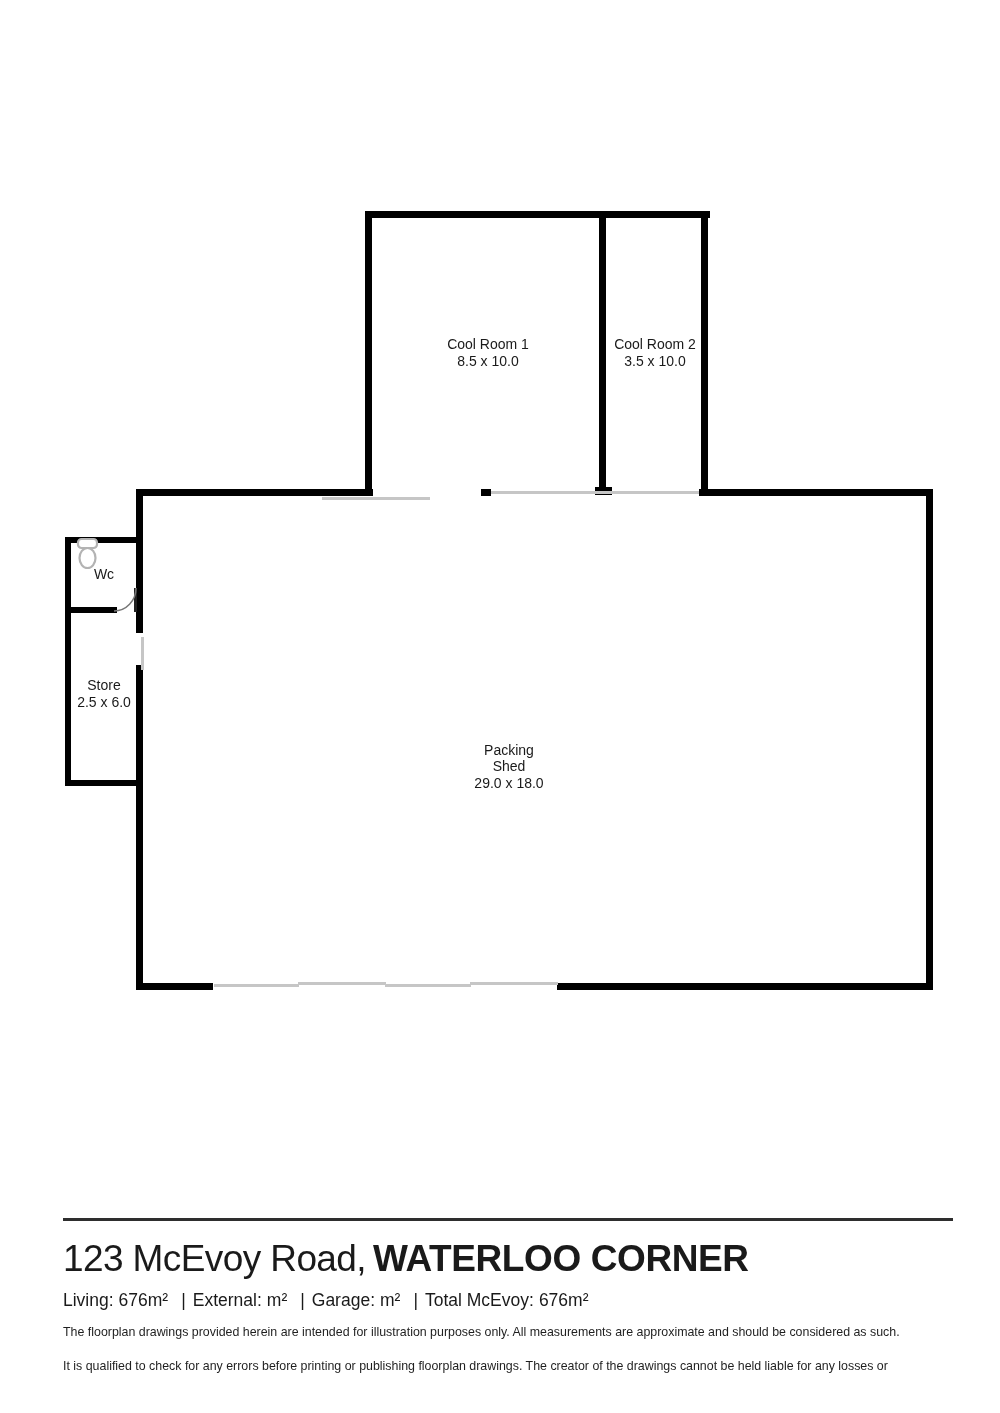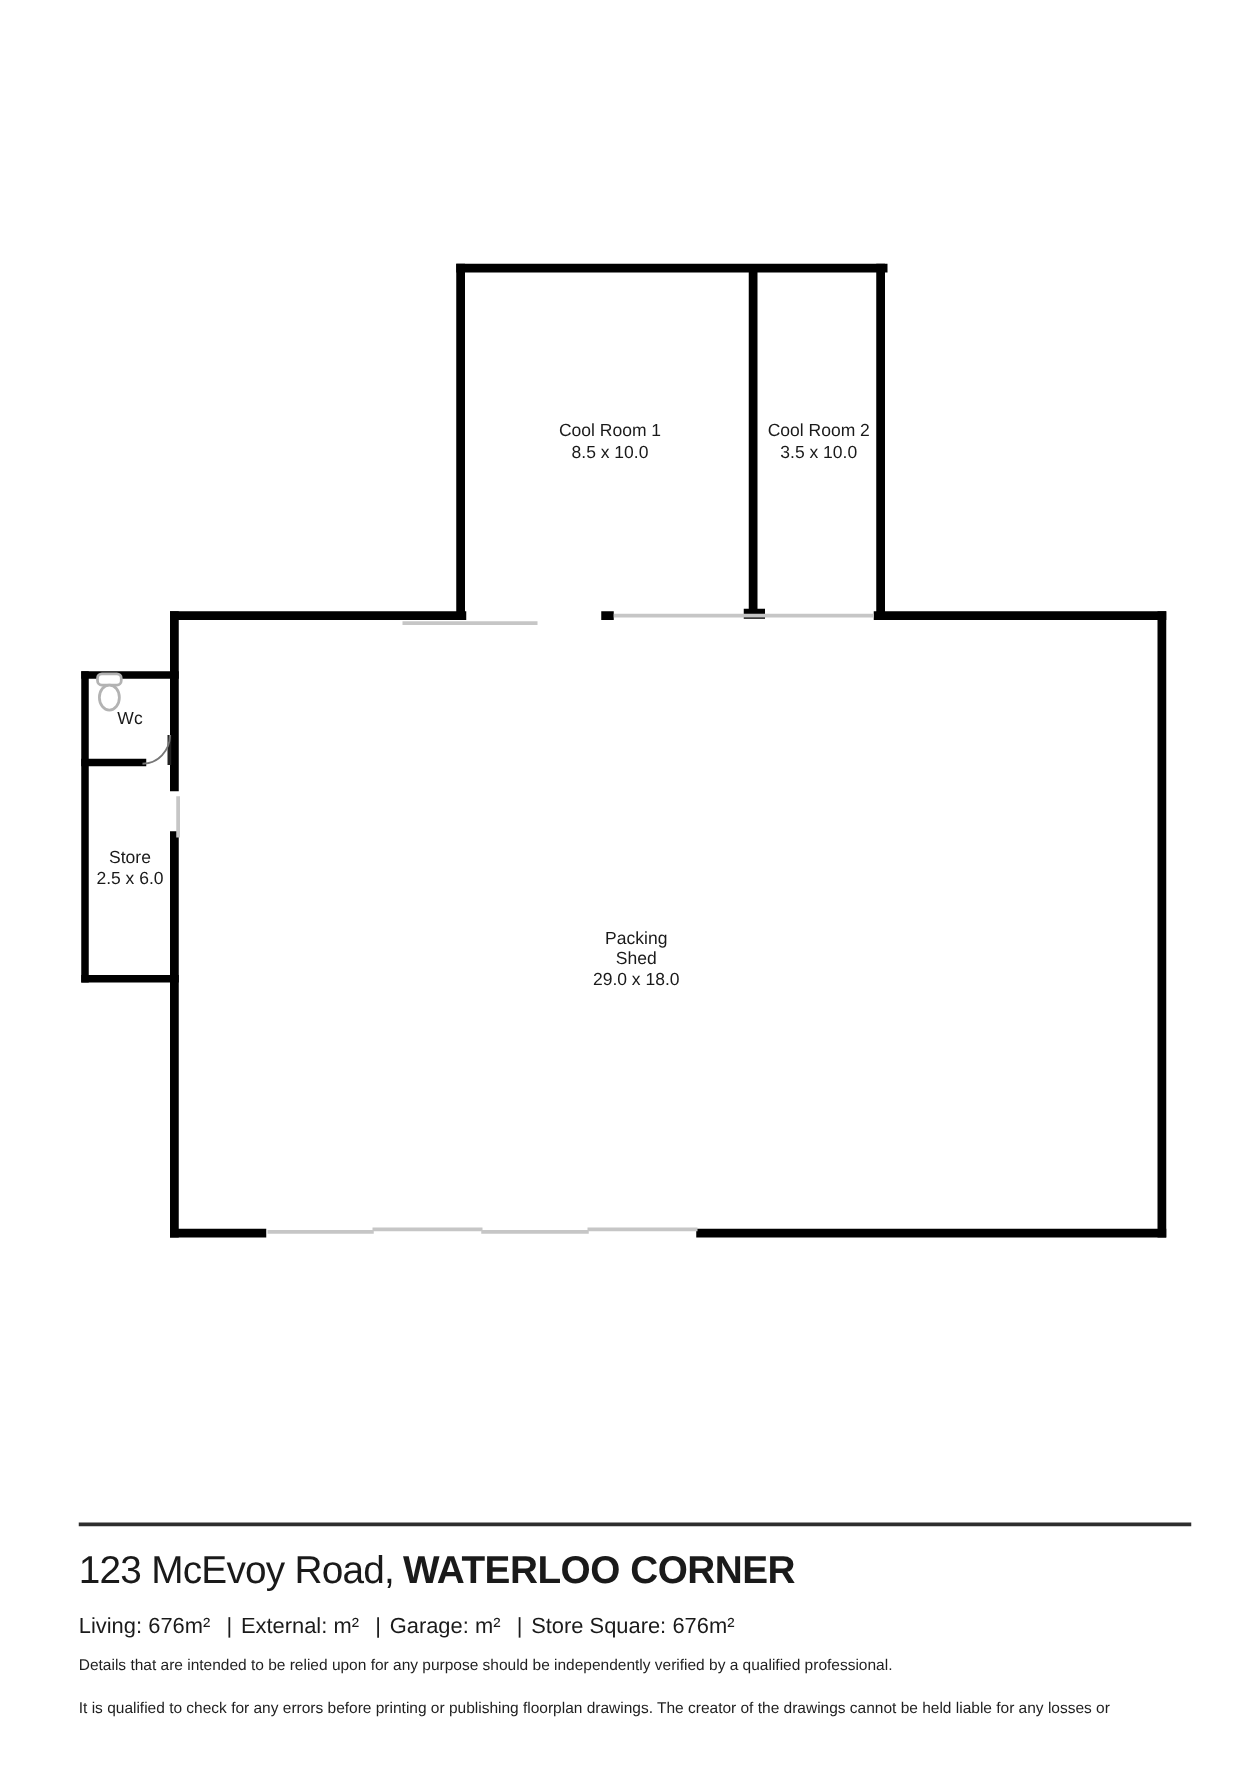--- a/index.html
+++ b/index.html
@@ -25,21 +25,21 @@
     font-size:14px;
     fill:var(--ink);
     text-anchor:middle;
   }
   .rule{
     position:absolute;left:63px;top:1218px;
     width:890px;height:3px;background:#2e2e2e;
   }
   .title{
     position:absolute;left:63px;top:1238px;
-    font-size:31px;font-weight:400;letter-spacing:-0.6px;
+    font-size:37px;font-weight:400;letter-spacing:-0.6px;
     white-space:nowrap;color:var(--ink);
   }
   .title .suburb{font-weight:700;margin-left:7px;letter-spacing:-0.4px;}
   .stats{
     position:absolute;left:63px;top:1290px;
     font-size:17.5px;font-weight:400;white-space:nowrap;color:var(--ink);
   }
   .stats .val{font-weight:400;margin-left:5px;}
   .stats .sep{margin:0 7px 0 13px;font-weight:400;}
   .disc{
@@ -113,20 +113,20 @@
 
   <text class="room-label" x="509" y="755">Packing</text>
   <text class="room-label" x="509" y="771">Shed</text>
   <text class="room-label" x="509" y="788">29.0 x 18.0</text>
 </svg>
 
 <div class="rule"></div>
 
 <h1 class="title"><span>123 McEvoy Road,</span><span class="suburb">WATERLOO CORNER</span></h1>
 
-<div class="stats"><span>Living:</span><span class="val">676m²</span><span class="sep">|</span><span>External:</span><span class="val">m²</span><span class="sep">|</span><span>Garage:</span><span class="val">m²</span><span class="sep">|</span><span>Store Square:</span><span class="val">676m²</span></div>
+<div class="stats"><span>Living:</span><span class="val">676m²</span><span class="sep">|</span><span>External:</span><span class="val">m²</span><span class="sep">|</span><span>Garage:</span><span class="val">m²</span><span class="sep">|</span><span>Total McEvoy:</span><span class="val">676m²</span></div>
 
 <div class="disc d1">
-  <div>Details that are intended to be relied upon for any purpose should be independently verified by a qualified professional.</div>
+  <div>The floorplan drawings provided herein are intended for illustration purposes only. All measurements are approximate and should be considered as such.</div>
 </div>
 <div class="disc d2">
   <div>It is qualified to check for any errors before printing or publishing floorplan drawings. The creator of the drawings cannot be held liable for any losses or</div>
 </div>
 
 </body></html>

